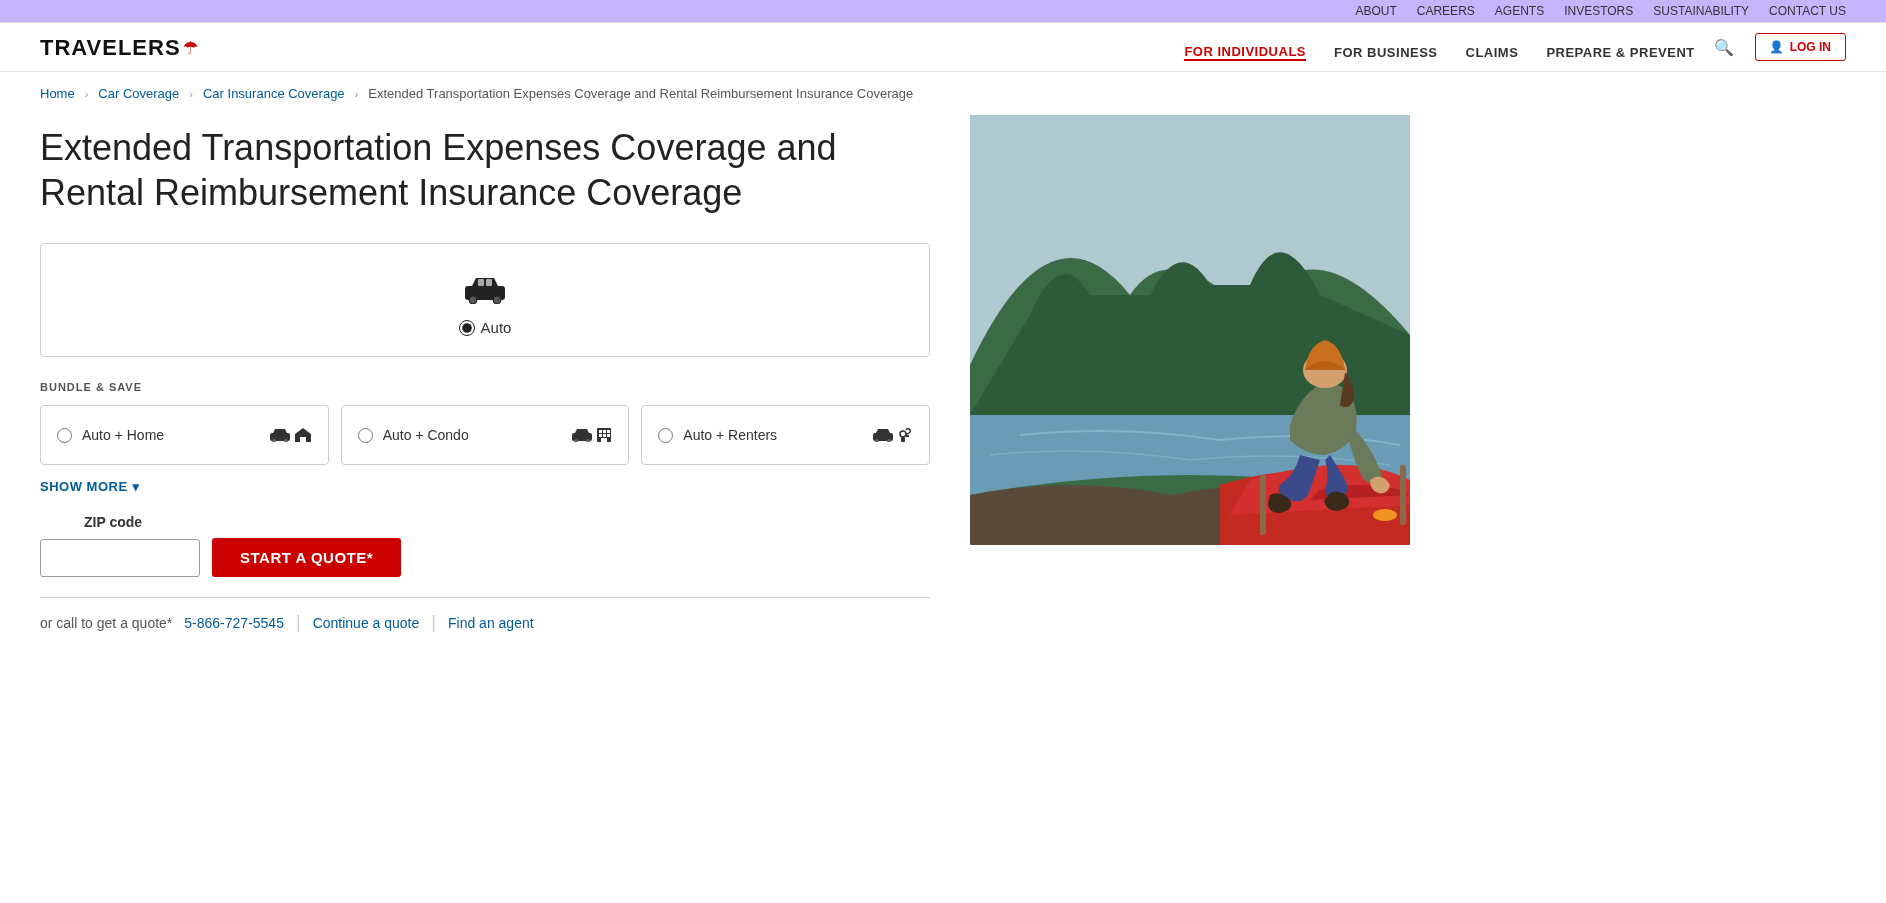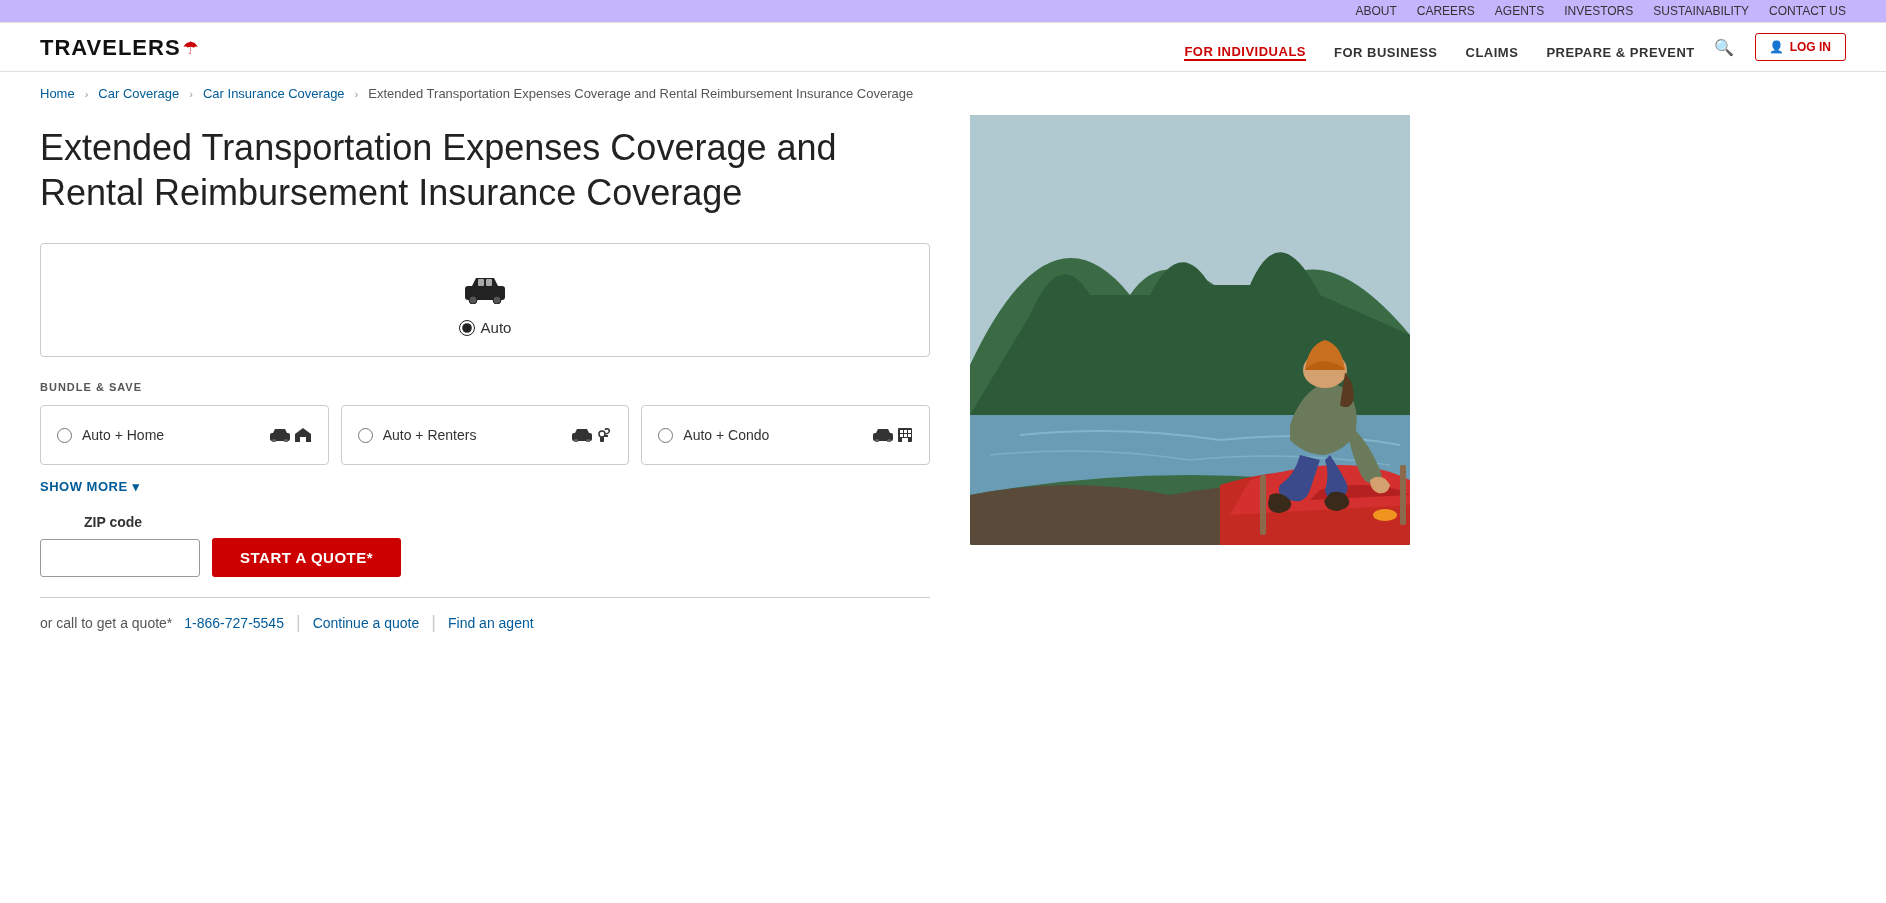--- a/index.html
+++ b/index.html
@@ -383,39 +383,20 @@
           <span class="bundle-option-label">Auto + Home</span>
           <div class="bundle-icons">
             <svg width="22" height="14" viewBox="0 0 22 14" fill="none">
                 <rect x="1" y="5" width="20" height="8" rx="2" fill="#333"></rect>
                 <path d="M4 5L6 1H16L18 5Z" fill="#333"></path>
                 <circle cx="5" cy="13" r="2" fill="#666"></circle>
                 <circle cx="17" cy="13" r="2" fill="#666"></circle>
               </svg>
             <svg width="18" height="16" viewBox="0 0 18 16" fill="none">
                 <path d="M9 1L1 7V15H6V10H12V15H17V7Z" fill="#333"></path>
-              </svg>
-          </div>
-        </label>
-
-        <label class="bundle-option">
-          <input type="radio" name="bundle" style="">
-          <span class="bundle-option-label">Auto + Renters</span>
-          <div class="bundle-icons">
-            <svg width="22" height="14" viewBox="0 0 22 14" fill="none">
-                <rect x="1" y="5" width="20" height="8" rx="2" fill="#333"></rect>
-                <path d="M4 5L6 1H16L18 5Z" fill="#333"></path>
-                <circle cx="5" cy="13" r="2" fill="#666"></circle>
-                <circle cx="17" cy="13" r="2" fill="#666"></circle>
-              </svg>
-            <svg width="16" height="16" viewBox="0 0 16 16" fill="none">
-                <circle cx="6" cy="7" r="3" stroke="#333" stroke-width="1.5" fill="none"></circle>
-                <path d="M9 7 Q12 7 13 5 Q14 3 12 2 Q10 1 9 3" stroke="#333" stroke-width="1.5" fill="none"></path>
-                <rect x="4" y="10" width="4" height="5" rx="1" fill="#333"></rect>
-                <rect x="9" y="8" width="3" height="2" rx="0.5" fill="#333"></rect>
               </svg>
           </div>
         </label>
 
         <label class="bundle-option">
           <input type="radio" name="bundle" style="">
           <span class="bundle-option-label">Auto + Condo</span>
           <div class="bundle-icons">
             <svg width="22" height="14" viewBox="0 0 22 14" fill="none">
                 <rect x="1" y="5" width="20" height="8" rx="2" fill="#333"></rect>
@@ -429,41 +410,60 @@
                 <rect x="7" y="3" width="3" height="3" fill="#fff"></rect>
                 <rect x="11" y="3" width="3" height="3" fill="#fff"></rect>
                 <rect x="3" y="7" width="3" height="3" fill="#fff"></rect>
                 <rect x="7" y="7" width="3" height="3" fill="#fff"></rect>
                 <rect x="11" y="7" width="3" height="3" fill="#fff"></rect>
                 <rect x="5" y="11" width="6" height="4" fill="#fff"></rect>
               </svg>
           </div>
         </label>
 
+        <label class="bundle-option">
+          <input type="radio" name="bundle" style="">
+          <span class="bundle-option-label">Auto + Renters</span>
+          <div class="bundle-icons">
+            <svg width="22" height="14" viewBox="0 0 22 14" fill="none">
+                <rect x="1" y="5" width="20" height="8" rx="2" fill="#333"></rect>
+                <path d="M4 5L6 1H16L18 5Z" fill="#333"></path>
+                <circle cx="5" cy="13" r="2" fill="#666"></circle>
+                <circle cx="17" cy="13" r="2" fill="#666"></circle>
+              </svg>
+            <svg width="16" height="16" viewBox="0 0 16 16" fill="none">
+                <circle cx="6" cy="7" r="3" stroke="#333" stroke-width="1.5" fill="none"></circle>
+                <path d="M9 7 Q12 7 13 5 Q14 3 12 2 Q10 1 9 3" stroke="#333" stroke-width="1.5" fill="none"></path>
+                <rect x="4" y="10" width="4" height="5" rx="1" fill="#333"></rect>
+                <rect x="9" y="8" width="3" height="2" rx="0.5" fill="#333"></rect>
+              </svg>
+          </div>
+        </label>
+
       </div>
 
       <button class="show-more-btn">
         <span>SHOW MORE</span>
         <span>▾</span>
       </button>
     </div>
 
     <div class="zip-section">
       <label class="zip-label">ZIP code</label>
       <div class="zip-row">
         <input type="text" class="zip-input" placeholder="" style="">
         <button class="start-quote-btn">START A QUOTE*</button>
       </div>
     </div>
 
     <hr class="divider">
 
     <div class="cta-links">
       <span>or call to get a quote*</span>
-      <a href="#">1-866-727-5545</a>
+      <a href="#">5-866-727-5545</a>
       <span class="cta-sep">|</span>
       <a href="#">Continue a quote</a>
       <span class="cta-sep">|</span>
       <a href="#">Find an agent</a>
     </div>
   </div>
 
   <div class="right-image">
     <div class="hero-image">
       <svg width="100%" height="100%" viewBox="0 0 440 430" xmlns="http://www.w3.org/2000/svg">

